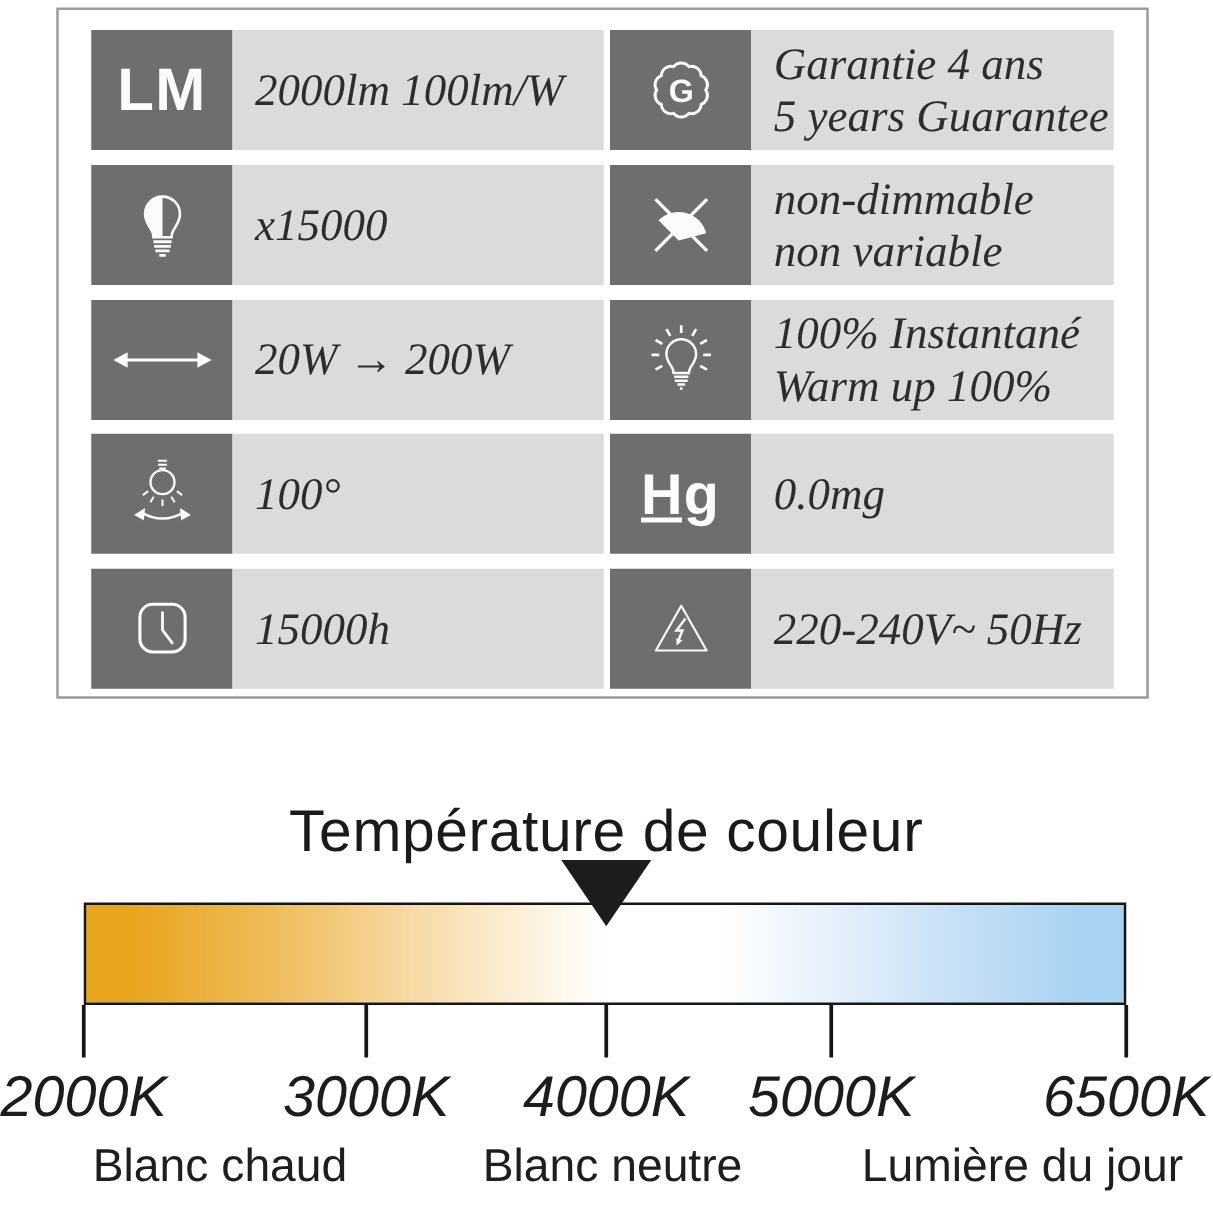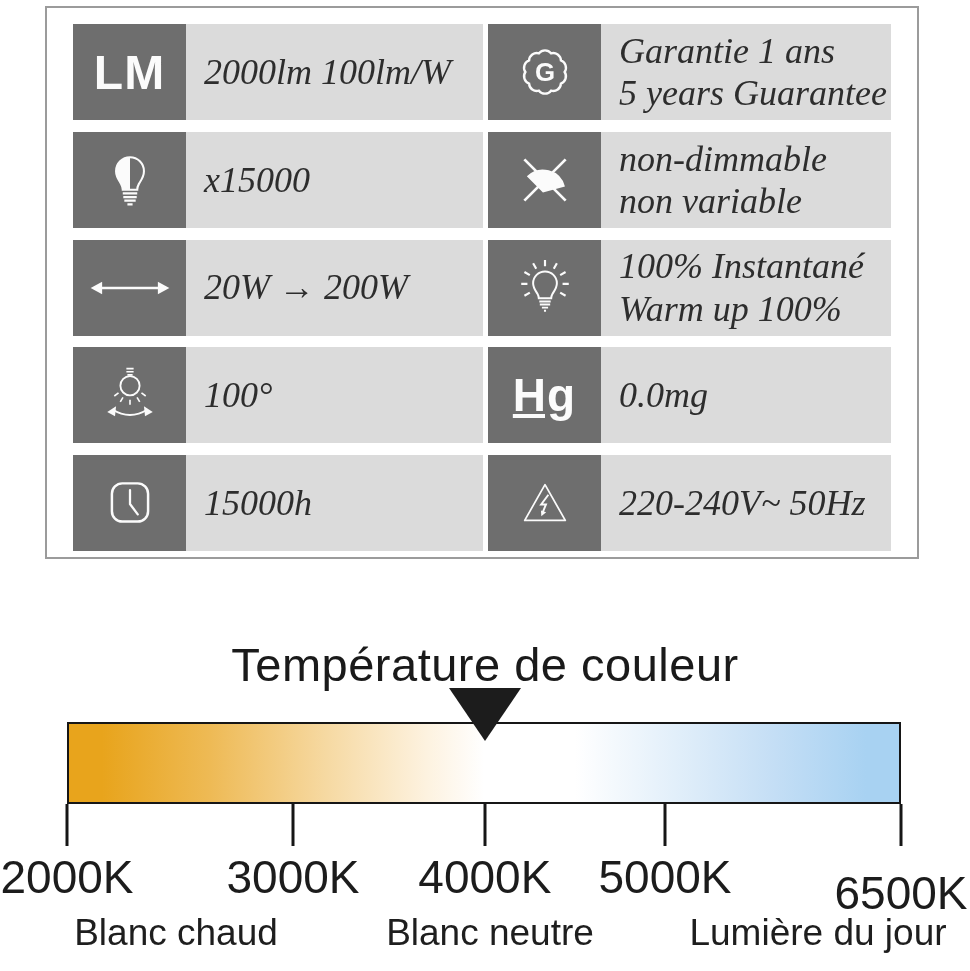--- a/index.html
+++ b/index.html
@@ -31,21 +31,21 @@
     font-style:italic;font-size:36px;line-height:1.17;color:#2d2d2d;
     white-space:nowrap;
   }
   .icon-text-lg{font-weight:bold;font-size:48px;letter-spacing:1px;}
   svg .wstroke{stroke:#fbfbfb;fill:none;}
   
   .temp-title{
     position:absolute;top:637px;left:0;width:100%;text-align:center;
     font-size:47px;color:#1a1a1a;letter-spacing:0.5px;
   }
-  .bar-wrap{position:absolute;left:67px;top:688px;width:834px;height:230px;}
+  .bar-wrap{position:absolute;left:67px;top:688px;width:834px;height:230px;font-style:italic;}
   .marker-triangle{
     position:absolute;top:0;width:0;height:0;transform:translateX(-50%);
     border-left:36px solid transparent;border-right:36px solid transparent;
     border-top:53px solid #1c1c1c;z-index:3;
   }
   .gradient-bar{
     position:absolute;left:0;top:34px;width:834px;height:82px;
     box-sizing:border-box;border:2px solid #161616;z-index:2;
   }
   .tick{
@@ -77,21 +77,21 @@
       </div>
     </div>
     <div class="pair pair-right">
       <div class="icon-box">
         <svg width="64" height="62" viewBox="0 0 60 60">
           <path class="wstroke" stroke-width="2.3" d="M49,30 A7.5,7.5 0 0 1 45.4,41.2 A7.5,7.5 0 0 1 35.9,48.1 A7.5,7.5 0 0 1 24.1,48.1 A7.5,7.5 0 0 1 14.6,41.2 A7.5,7.5 0 0 1 11,30 A7.5,7.5 0 0 1 14.6,18.8 A7.5,7.5 0 0 1 24.1,11.9 A7.5,7.5 0 0 1 35.9,11.9 A7.5,7.5 0 0 1 45.4,18.8 A7.5,7.5 0 0 1 49,30 Z"></path>
           <text x="30" y="39" text-anchor="middle" font-size="25" font-weight="bold" fill="#fbfbfb">G</text>
         </svg>
       </div>
       <div class="value-cell">
-        <span class="value-line">Garantie 1 ans</span>
+        <span class="value-line">Garantie 4 ans</span>
         <span class="value-line">5 years Guarantee</span>
       </div>
     </div>
   </div>
 
   <div class="spec-row">
     <div class="pair pair-left">
       <div class="icon-box">
         <svg width="62" height="62" viewBox="0 0 60 60">
           <path class="wstroke" stroke-width="2" d="M30,8 C37.5,8 43.5,14 43.5,21.5 C43.5,27 40.5,30.5 38.5,34 C37.5,35.8 37,37.5 37,39.5 L23,39.5 C23,37.5 22.5,35.8 21.5,34 C19.5,30.5 16.5,27 16.5,21.5 C16.5,14 22.5,8 30,8 Z"></path>
@@ -208,19 +208,19 @@
   <div>
       <div class="tick" style="left: 0%;"></div>
       <div class="tick-label" style="left: 0%;">2000K</div>
       <div class="tick" style="left: 27.1%;"></div>
       <div class="tick-label" style="left: 27.1%;">3000K</div>
       <div class="tick" style="left: 50.1%;"></div>
       <div class="tick-label" style="left: 50.1%;">4000K</div>
       <div class="tick" style="left: 71.7%;"></div>
       <div class="tick-label" style="left: 71.7%;">5000K</div>
       <div class="tick" style="left: 100%;"></div>
-      <div class="tick-label" style="left: 100%; margin-top: 16px;">6500K</div>
+      <div class="tick-label" style="left: 100%;">6500K</div>
     </div>
 </div>
 
 <span class="zone-label zone-1">Blanc chaud</span>
 <span class="zone-label zone-2">Blanc neutre</span>
 <span class="zone-label zone-3">Lumière du jour</span>
 
 </body></html>

